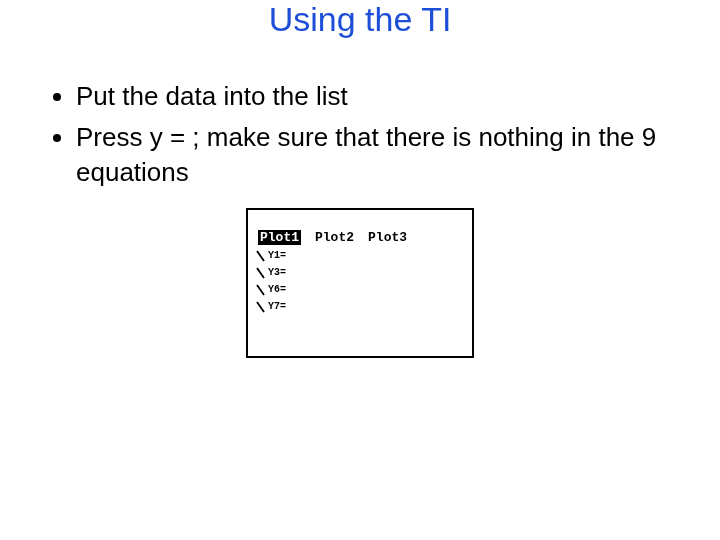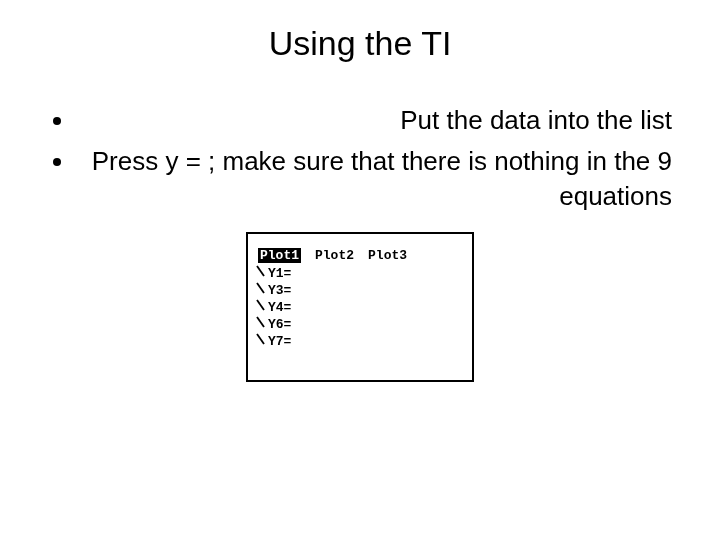--- a/index.html
+++ b/index.html
@@ -11,68 +11,67 @@
     font-family: Arial, Helvetica, sans-serif;
     color: #000;
   }
   .slide {
     width: 720px;
     height: 540px;
     position: relative;
     box-sizing: border-box;
   }
   .title {
-    color: #000000;
+    color: #1d4ed8;
     font-size: 34px;
     text-align: center;
-    padding-top: 24px;
     font-weight: normal;
   }
   .bullets {
     margin: 40px 48px 0 48px;
     font-size: 26px;
     line-height: 1.35;
     padding-left: 28px;
   }
   .bullets li {
     margin-bottom: 6px;
-    text-align: right;
   }
   .calc-wrap {
     width: 720px;
     display: flex;
     justify-content: center;
     margin-top: 18px;
   }
   .calc {
     border: 2px solid #000;
     width: 228px;
     height: 150px;
     position: relative;
     box-sizing: border-box;
-    padding: 14px 6px 4px 6px;
+    padding: 20px 6px 4px 6px;
     font-family: "Courier New", monospace;
     font-weight: bold;
     image-rendering: pixelated;
   }
   .plot-row {
     display: flex;
     gap: 14px;
     font-size: 13px;
     margin-left: 4px;
     margin-bottom: 2px;
   }
   .plot-selected {
     background: #000;
     color: #fff;
     padding: 0 2px;
   }
   .eq-row {
     display: flex;
-    font-size: 13px;
+    align-items: center;
+    font-size: 10px;
     line-height: 17px;
     margin-left: 2px;
   }
   .eq-row svg {
     flex: 0 0 auto;
     margin-right: 2px;
   }
 </style>
 </head>
 <body>
@@ -103,26 +102,20 @@
       <div class="eq-row">
         <svg width="10" height="12" viewBox="0 0 10 12">
             <line x1="1" y1="1" x2="8" y2="11" stroke="#000" stroke-width="1.8"></line>
           </svg>
         <span>Y3=</span>
       </div>
       <div class="eq-row">
         <svg width="10" height="12" viewBox="0 0 10 12">
             <line x1="1" y1="1" x2="8" y2="11" stroke="#000" stroke-width="1.8"></line>
           </svg>
-        <span>Y4=</span>
-      </div>
-      <div class="eq-row">
-        <svg width="10" height="12" viewBox="0 0 10 12">
-            <line x1="1" y1="1" x2="8" y2="11" stroke="#000" stroke-width="1.8"></line>
-          </svg>
         <span>Y6=</span>
       </div>
       <div class="eq-row">
         <svg width="10" height="12" viewBox="0 0 10 12">
             <line x1="1" y1="1" x2="8" y2="11" stroke="#000" stroke-width="1.8"></line>
           </svg>
         <span>Y7=</span>
       </div>
 
     </div>

